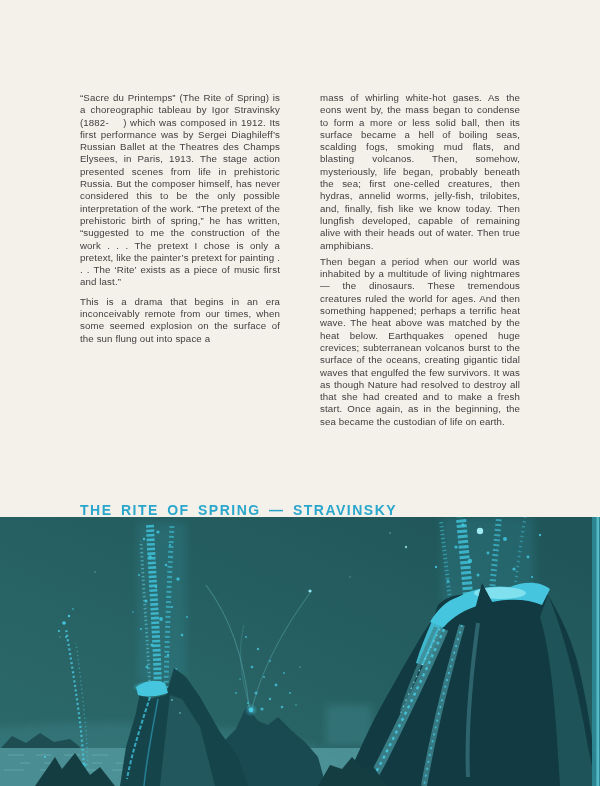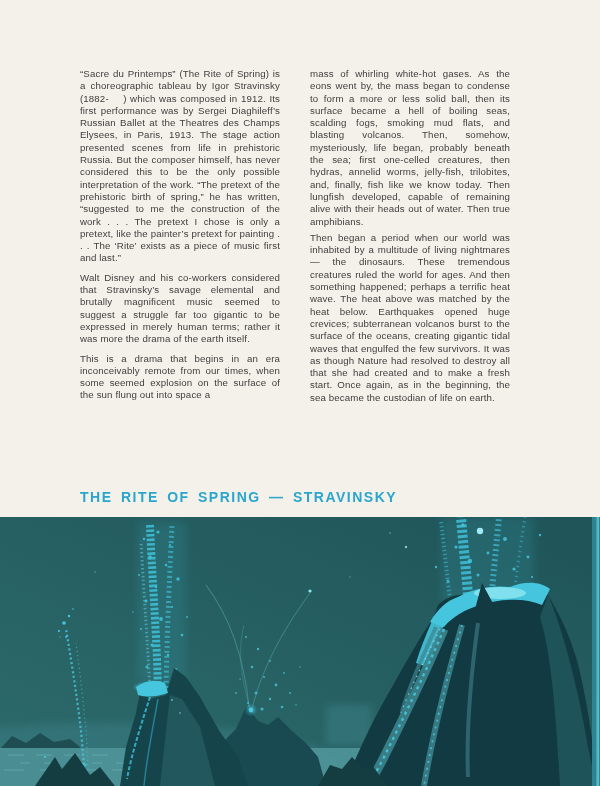--- a/index.html
+++ b/index.html
@@ -3,54 +3,53 @@
 <meta charset="utf-8">
 <style>
   html,body{margin:0;padding:0;}
   body{width:600px;height:786px;overflow:hidden;}
   .page{
     position:relative;width:600px;height:786px;
     background:#f4f1ea;
     font-family:"Liberation Sans", sans-serif;
   }
   .text-columns{
-    position:absolute;top:68px;left:80px;
-    display:flex;gap:30px;
+    position:absolute;top:92px;left:80px;
+    display:flex;gap:40px;
   }
   .col{
     width:200px;
     font-size:9.7px;line-height:12.3px;
     color:#404040;
     text-align:justify;
     letter-spacing:0.12px;
   }
   .col p{margin:0;}
   .col.left p + p{margin-top:7px;}
   .col.right p + p{margin-top:4px;}
   .section-heading{
-    position:absolute;top:489px;left:80px;
+    position:absolute;top:502px;left:80px;
     font-size:14px;font-weight:700;
     letter-spacing:1.5px;word-spacing:3px;
     color:#2aa6cc;
     white-space:nowrap;
   }
   .illustration{
     position:absolute;top:517px;left:0;width:600px;height:269px;
   }
   svg{display:block;}
 </style>
 </head>
 <body>
 
 <div class="page">
 
   <div class="text-columns">
     <div class="col left">
       <p>“Sacre du Printemps” (The Rite of Spring) is a choreographic tableau by Igor Stravinsky (1882-&nbsp;&nbsp;&nbsp;&nbsp;) which was composed in 1912. Its first performance was by Sergei Diaghileff’s Russian Ballet at the Theatres des Champs Elysees, in Paris, 1913. The stage action presented scenes from life in prehistoric Russia. But the composer himself, has never considered this to be the only possible interpretation of the work. “The pretext of the prehistoric birth of spring,” he has written, “suggested to me the construction of the work . . . The pretext I chose is only a pretext, like the painter’s pretext for painting . . . The ‘Rite’ exists as a piece of music first and last.”</p>
-      <p>Walt Disney and his co-workers considered that Stravinsky’s savage elemental and brutally magnificent music seemed to suggest a struggle far too gigantic to be expressed in merely human terms; rather it was more the drama of the earth itself.</p>
       <p>This is a drama that begins in an era inconceivably remote from our times, when some seemed explosion on the surface of the sun flung out into space a</p>
     </div>
     <div class="col right">
       <p>mass of whirling white-hot gases. As the eons went by, the mass began to condense to form a more or less solid ball, then its surface became a hell of boiling seas, scalding fogs, smoking mud flats, and blasting volcanos. Then, somehow, mysteriously, life began, probably beneath the sea; first one-celled creatures, then hydras, annelid worms, jelly-fish, trilobites, and, finally, fish like we know today. Then lungfish developed, capable of remaining alive with their heads out of water. Then true amphibians.</p>
       <p>Then began a period when our world was inhabited by a multitude of living nightmares — the dinosaurs. These tremendous creatures ruled the world for ages. And then something happened; perhaps a terrific heat wave. The heat above was matched by the heat below. Earthquakes opened huge crevices; subterranean volcanos burst to the surface of the oceans, creating gigantic tidal waves that engulfed the few survivors. It was as though Nature had resolved to destroy all that she had created and to make a fresh start. Once again, as in the beginning, the sea became the custodian of life on earth.</p>
     </div>
   </div>
 
   <div class="section-heading">THE RITE OF SPRING — STRAVINSKY</div>
 

